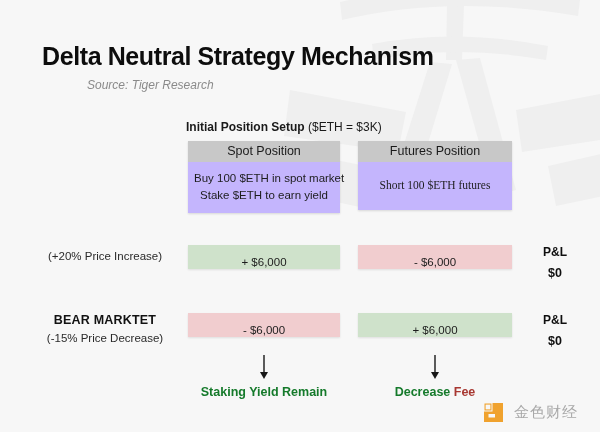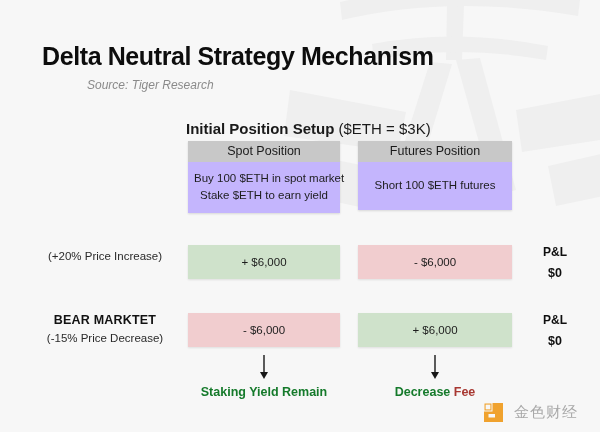--- a/index.html
+++ b/index.html
@@ -51,21 +51,21 @@
     z-index: 2;
     white-space: nowrap;
     margin-left: 44px;
   }
 
   
   #setup-label {
     position: absolute;
     left: 186px;
     top: 120px;
-    font-size: 15px;
+    font-size: 12px;
     color: #1a1a1a;
     z-index: 2;
     white-space: nowrap;
   }
   #setup-label .strong { font-weight: bold; }
   #setup-label .light  { font-weight: normal; }
 
   
   .pos-card {
     position: absolute;
@@ -87,21 +87,21 @@
   }
   .pos-card .card-body .line {
     font-size: 11.5px;
     line-height: 17px;
     color: #1d1d1d;
     white-space: nowrap;
   }
 
   #card-spot    { left: 188px; top: 141px; width: 152px; }
   #card-futures { left: 358px; top: 141px; width: 154px; }
-  #card-futures .card-body { padding: 15px 6px 16px 6px; }
+  #card-futures .card-body { padding: 15px 6px 16px 6px; font-family: Liberation Serif, serif; }
 
   
   .row-label {
     position: absolute;
     z-index: 2;
     width: 150px;
     text-align: center;
   }
   .row-label .rl-main {
     font-size: 12.5px;
@@ -115,21 +115,21 @@
     color: #2a2a2a;
     margin-top: 5px;
     white-space: nowrap;
   }
   #label-bull { left: 30px; top: 245px; }
   #label-bear { left: 30px; top: 313px; }
 
   .amt-box {
     position: absolute;
     z-index: 2;
-    height: 34px;
+    height: 24px;
     line-height: 34px;
     text-align: center;
     font-size: 11.5px;
     color: #1c1c1c;
     box-shadow: 0 1px 2px rgba(0,0,0,0.10);
   }
   .amt-green { background: #cfe2cb; }
   .amt-red   { background: #f1cdcf; }
 
   #bull-spot    { left: 188px; top: 245px; width: 152px; }

